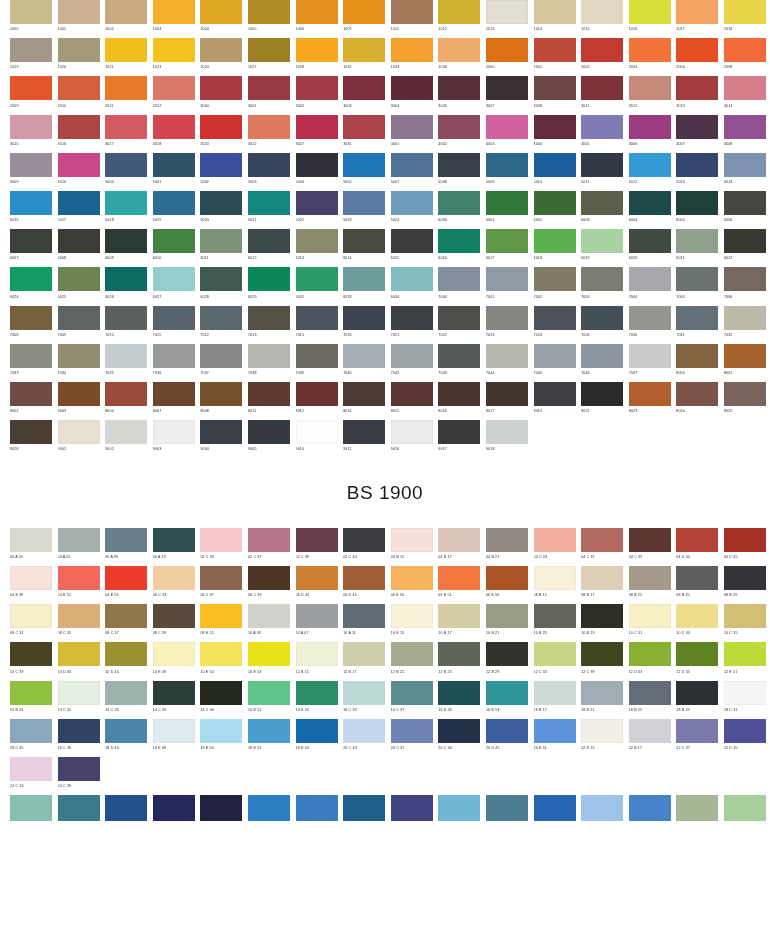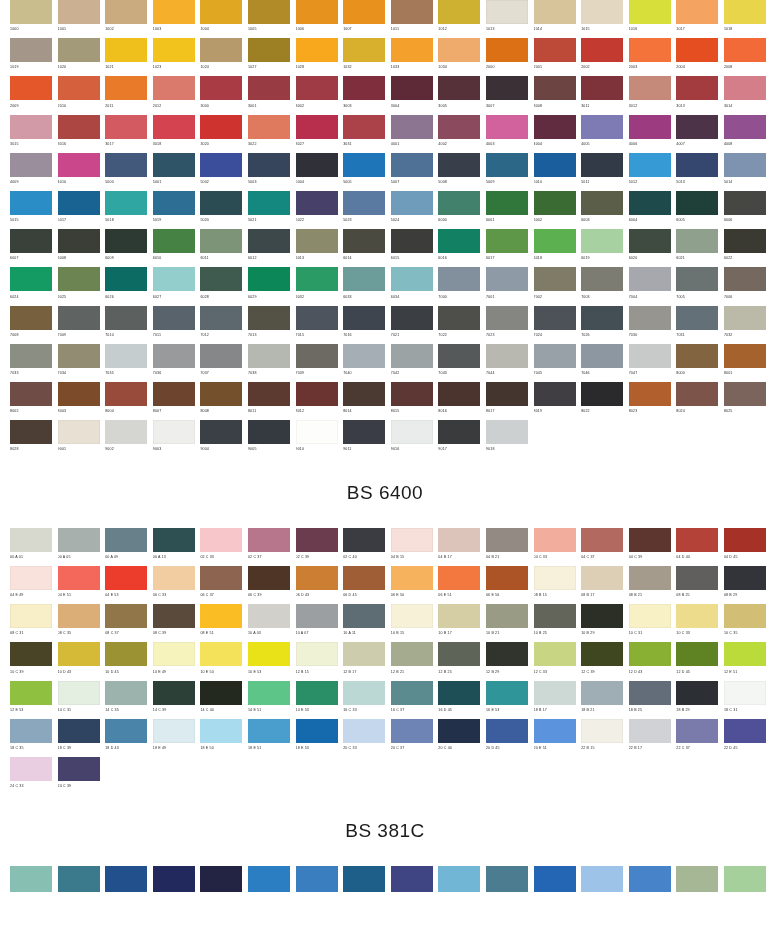--- a/index.html
+++ b/index.html
@@ -818,21 +818,21 @@
           <div class="code">9017</div>
         </div>
         <div class="swatch-cell">
           <span class="chip" title="#ccd0d1" style="background: rgb(204, 208, 209);"></span>
           <div class="code">9018</div>
         </div>
       </div>
   </section>
 
   <section class="section" id="section-bs4800">
-    <h2 class="section-title">BS 6400</h2>
+    <h2 class="section-title">BS 1900</h2>
     <div class="swatch-grid grid-1line" id="grid-bs4800">
         <div class="swatch-cell">
           <span class="chip" title="#d7d9ce" style="background: rgb(215, 217, 206);"></span>
           <div class="code">00 A 01</div>
         </div>
         <div class="swatch-cell">
           <span class="chip" title="#a8b0ad" style="background: rgb(168, 176, 173);"></span>
           <div class="code">00 A 05</div>
         </div>
         <div class="swatch-cell">
@@ -1216,21 +1216,20 @@
           <div class="code">24 C 33</div>
         </div>
         <div class="swatch-cell">
           <span class="chip" title="#46426b" style="background: rgb(70, 66, 107);"></span>
           <div class="code">24 C 39</div>
         </div>
       </div>
   </section>
 
   <section class="section" id="section-bs381c">
-    <h2 class="section-title">BS 381C</h2>
     <div class="swatch-grid grid-2line" id="grid-bs381c">
         <div class="swatch-cell">
           <span class="chip" title="#87bfb3" style="background: rgb(135, 191, 179);"></span>
         </div>
         <div class="swatch-cell">
           <span class="chip" title="#3b7a8c" style="background: rgb(59, 122, 140);"></span>
         </div>
         <div class="swatch-cell">
           <span class="chip" title="#22508d" style="background: rgb(34, 80, 141);"></span>
         </div>

